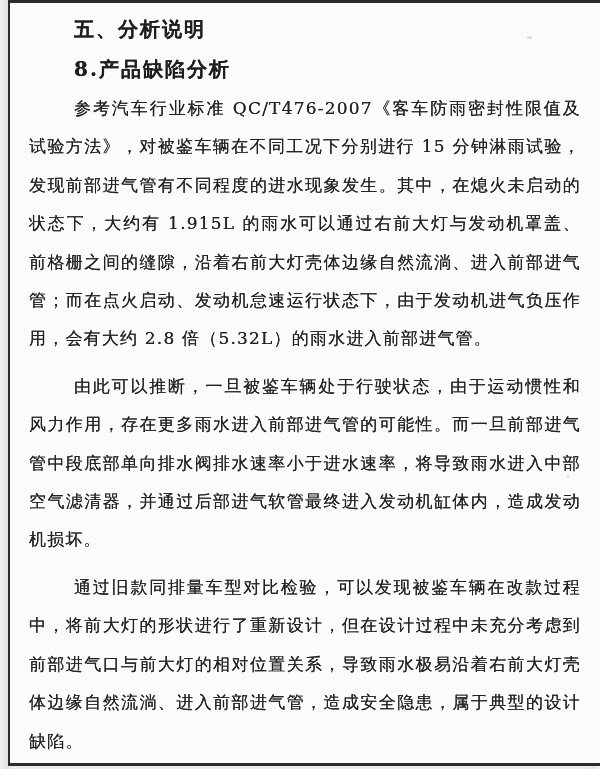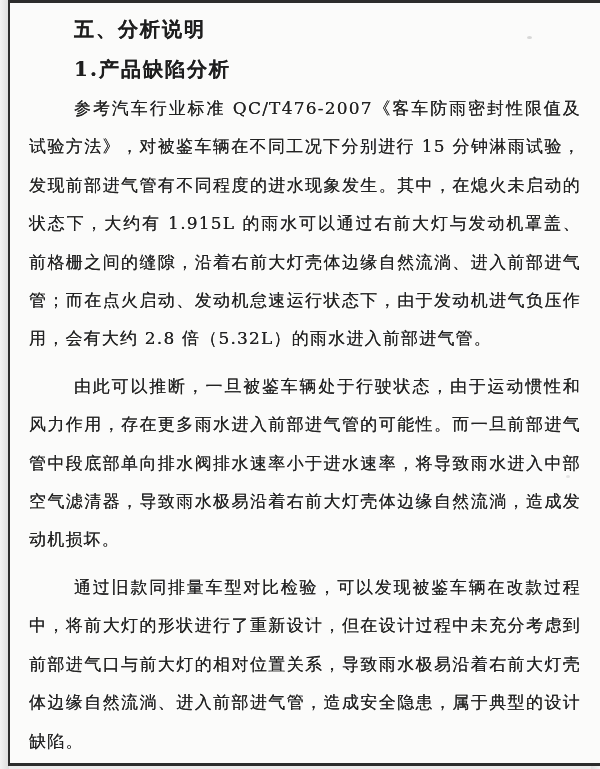--- a/index.html
+++ b/index.html
@@ -78,21 +78,21 @@
     letter-spacing: 1.2px;
     text-shadow: 0 0 0.6px #414141;
   }
 </style>
 </head>
 <body>
 
 <div class="canvas">
   <div class="page">
     <h2 class="h1">五、分析说明</h2>
-    <h3 class="h2">1.产品缺陷分析</h3>
+    <h3 class="h2">8.产品缺陷分析</h3>
     <p class="para">参考汽车行业标准 QC/T476-2007《客车防雨密封性限值及试验方法》，对被鉴车辆在不同工况下分别进行 15 分钟淋雨试验，发现前部进气管有不同程度的进水现象发生。其中，在熄火未启动的状态下，大约有 1.915L 的雨水可以通过右前大灯与发动机罩盖、前格栅之间的缝隙，沿着右前大灯壳体边缘自然流淌、进入前部进气管；而在点火启动、发动机怠速运行状态下，由于发动机进气负压作用，会有大约 2.8 倍（5.32L）的雨水进入前部进气管。</p>
-    <p class="para">由此可以推断，一旦被鉴车辆处于行驶状态，由于运动惯性和风力作用，存在更多雨水进入前部进气管的可能性。而一旦前部进气管中段底部单向排水阀排水速率小于进水速率，将导致雨水进入中部空气滤清器，导致雨水极易沿着右前大灯壳体边缘自然流淌，造成发动机损坏。</p>
+    <p class="para">由此可以推断，一旦被鉴车辆处于行驶状态，由于运动惯性和风力作用，存在更多雨水进入前部进气管的可能性。而一旦前部进气管中段底部单向排水阀排水速率小于进水速率，将导致雨水进入中部空气滤清器，并通过后部进气软管最终进入发动机缸体内，造成发动机损坏。</p>
     <p class="para">通过旧款同排量车型对比检验，可以发现被鉴车辆在改款过程中，将前大灯的形状进行了重新设计，但在设计过程中未充分考虑到前部进气口与前大灯的相对位置关系，导致雨水极易沿着右前大灯壳体边缘自然流淌、进入前部进气管，造成安全隐患，属于典型的设计缺陷。</p>
     <span class="speck s1"></span>
     <span class="speck s2"></span>
     <span class="speck s3"></span>
   </div>
 </div>
 
 </body></html>

